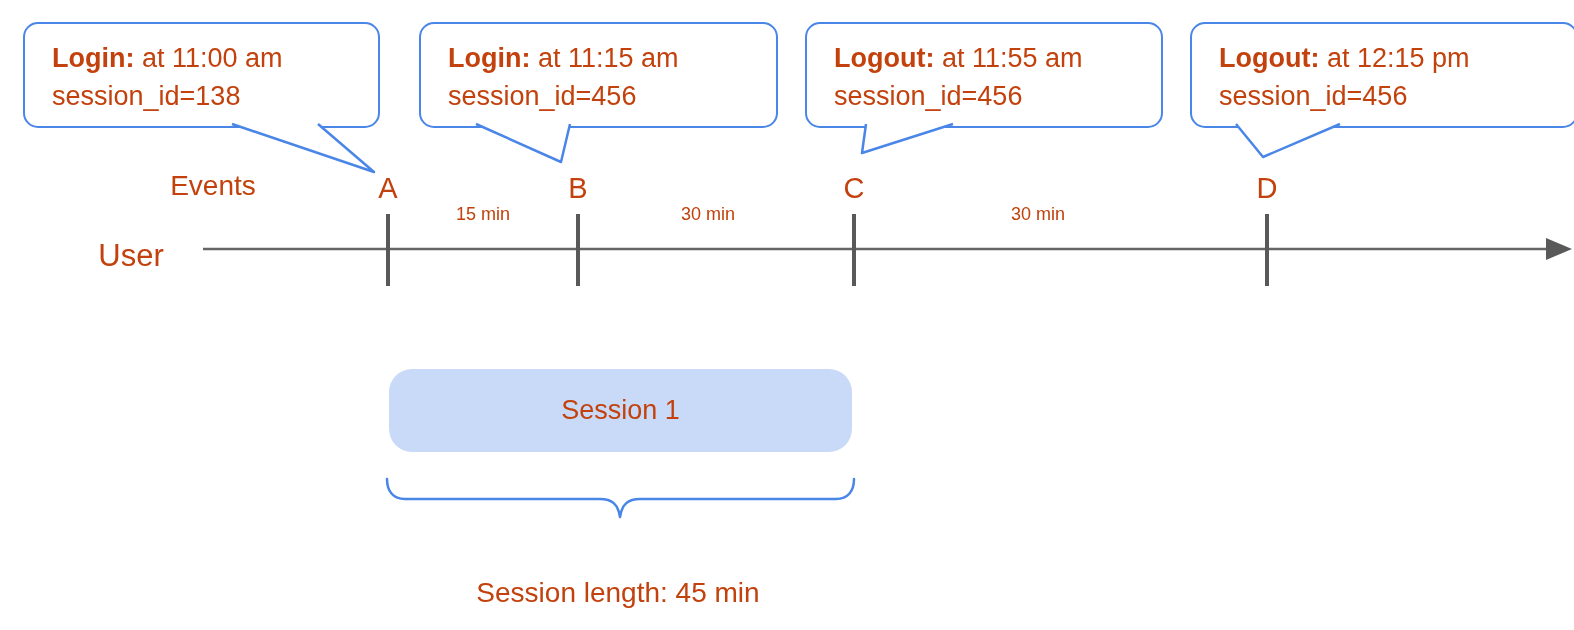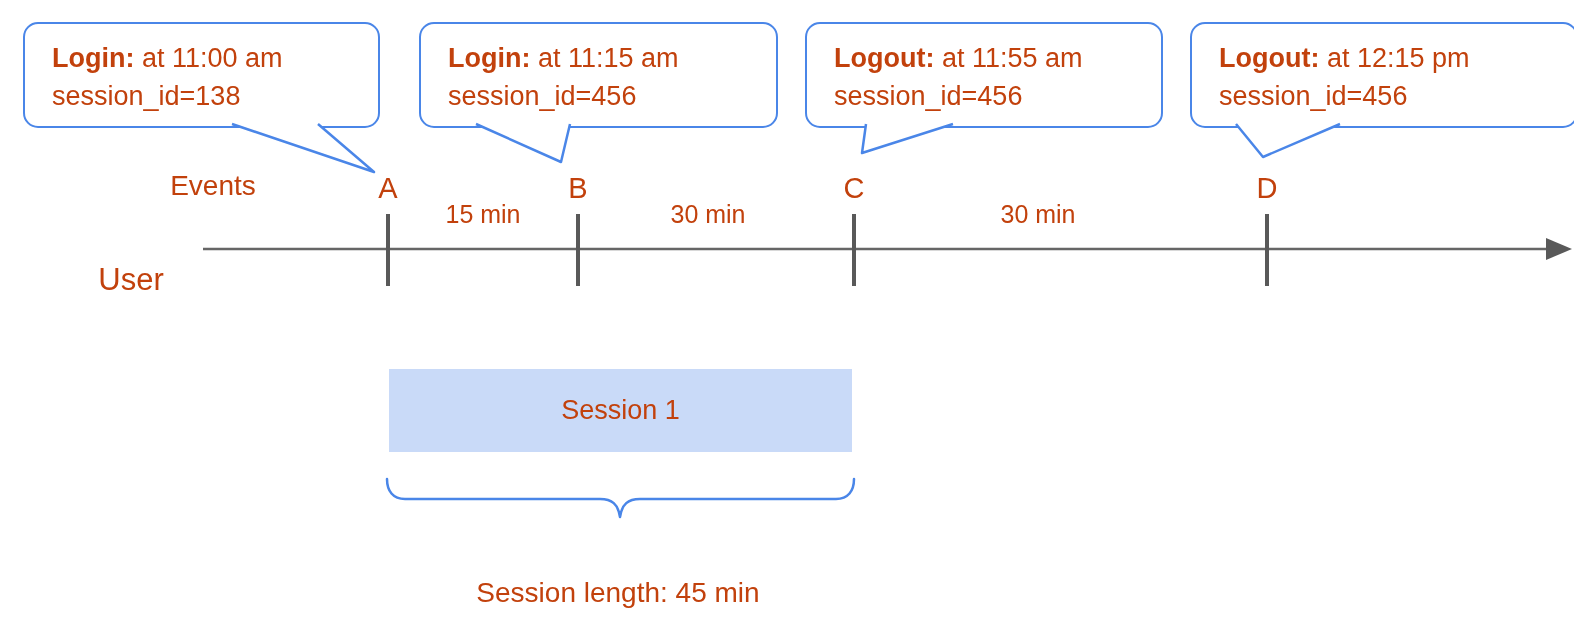--- a/index.html
+++ b/index.html
@@ -31,31 +31,32 @@
     position:absolute;left:0;top:0;z-index:2;pointer-events:none;
   }
   
   .lbl{
     position:absolute;
     transform:translate(-50%,-50%);
     white-space:nowrap;
     z-index:3;
   }
   .events-lbl{font-size:28px;}
-  .user-lbl{font-size:31px;margin-top:24px;}
+  .user-lbl{font-size:31px;}
   .evt{font-size:29px;}
-  .ivl{font-size:25px;}
+  .ivl{font-size:18px;}
   
   .session-box{
     position:absolute;
     left:389px;top:369px;width:463px;height:83px;
     background:#c9daf8;
     display:flex;align-items:center;justify-content:center;
     font-size:27px;
     z-index:1;
+    border-radius:23px;
   }
   .session-length{font-size:28px;}
 </style>
 </head>
 <body>
 
 <div class="canvas">
 
   <div class="bubble" style="left:23px;width:357px;">
     <b>Login:</b><span> at 11:00 am</span>

